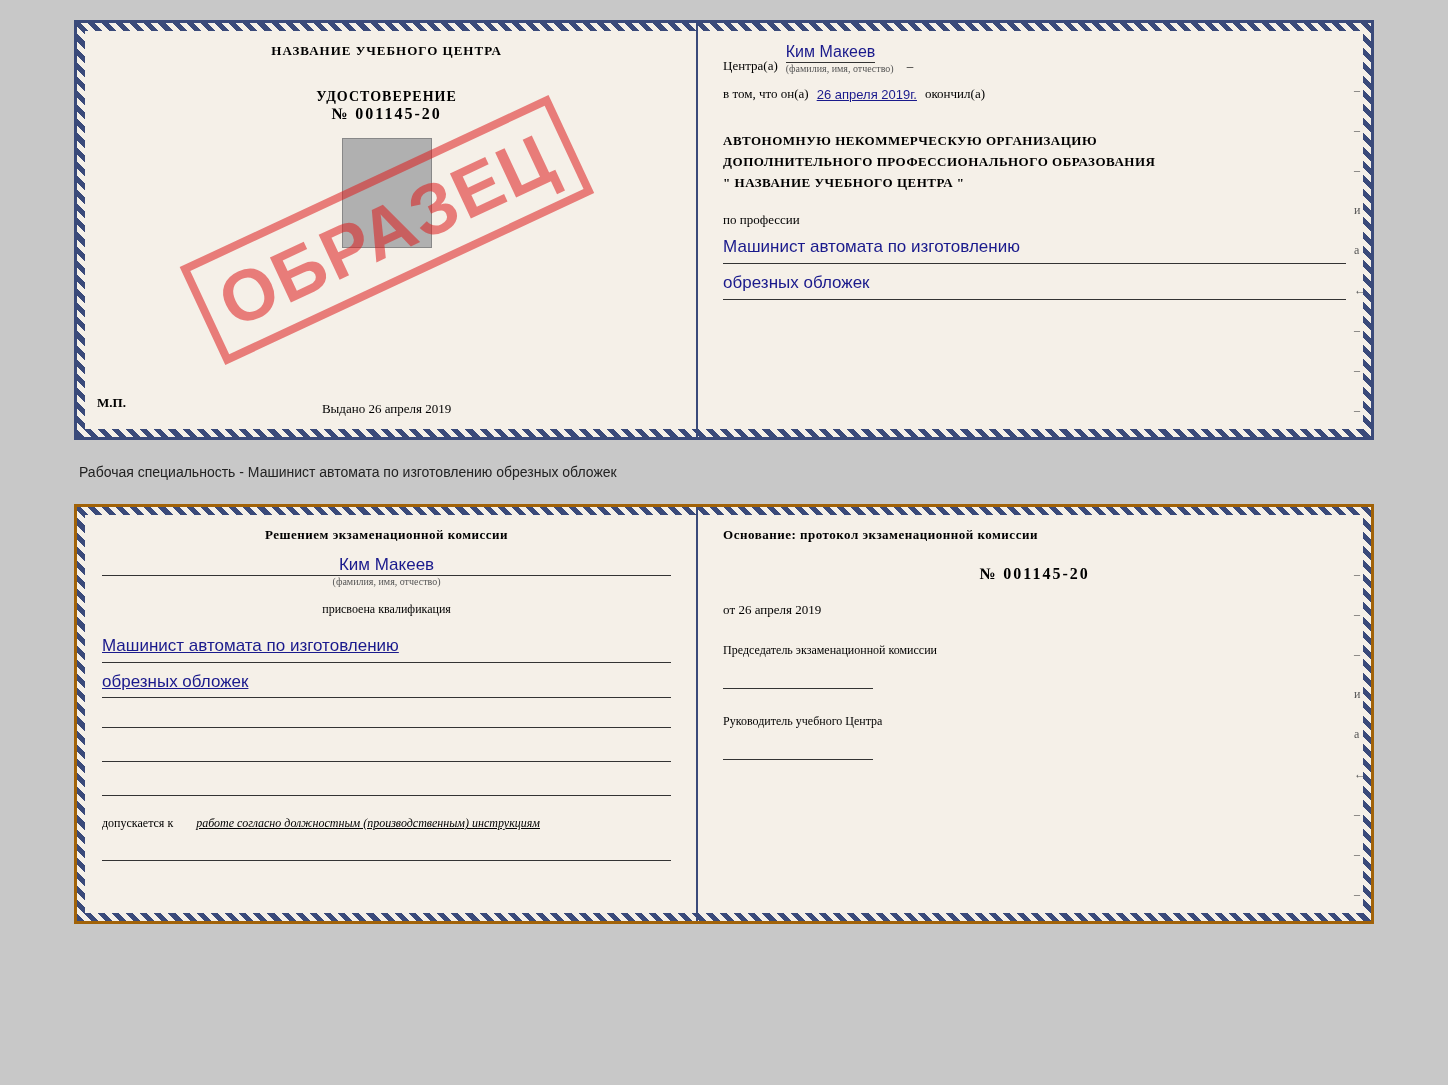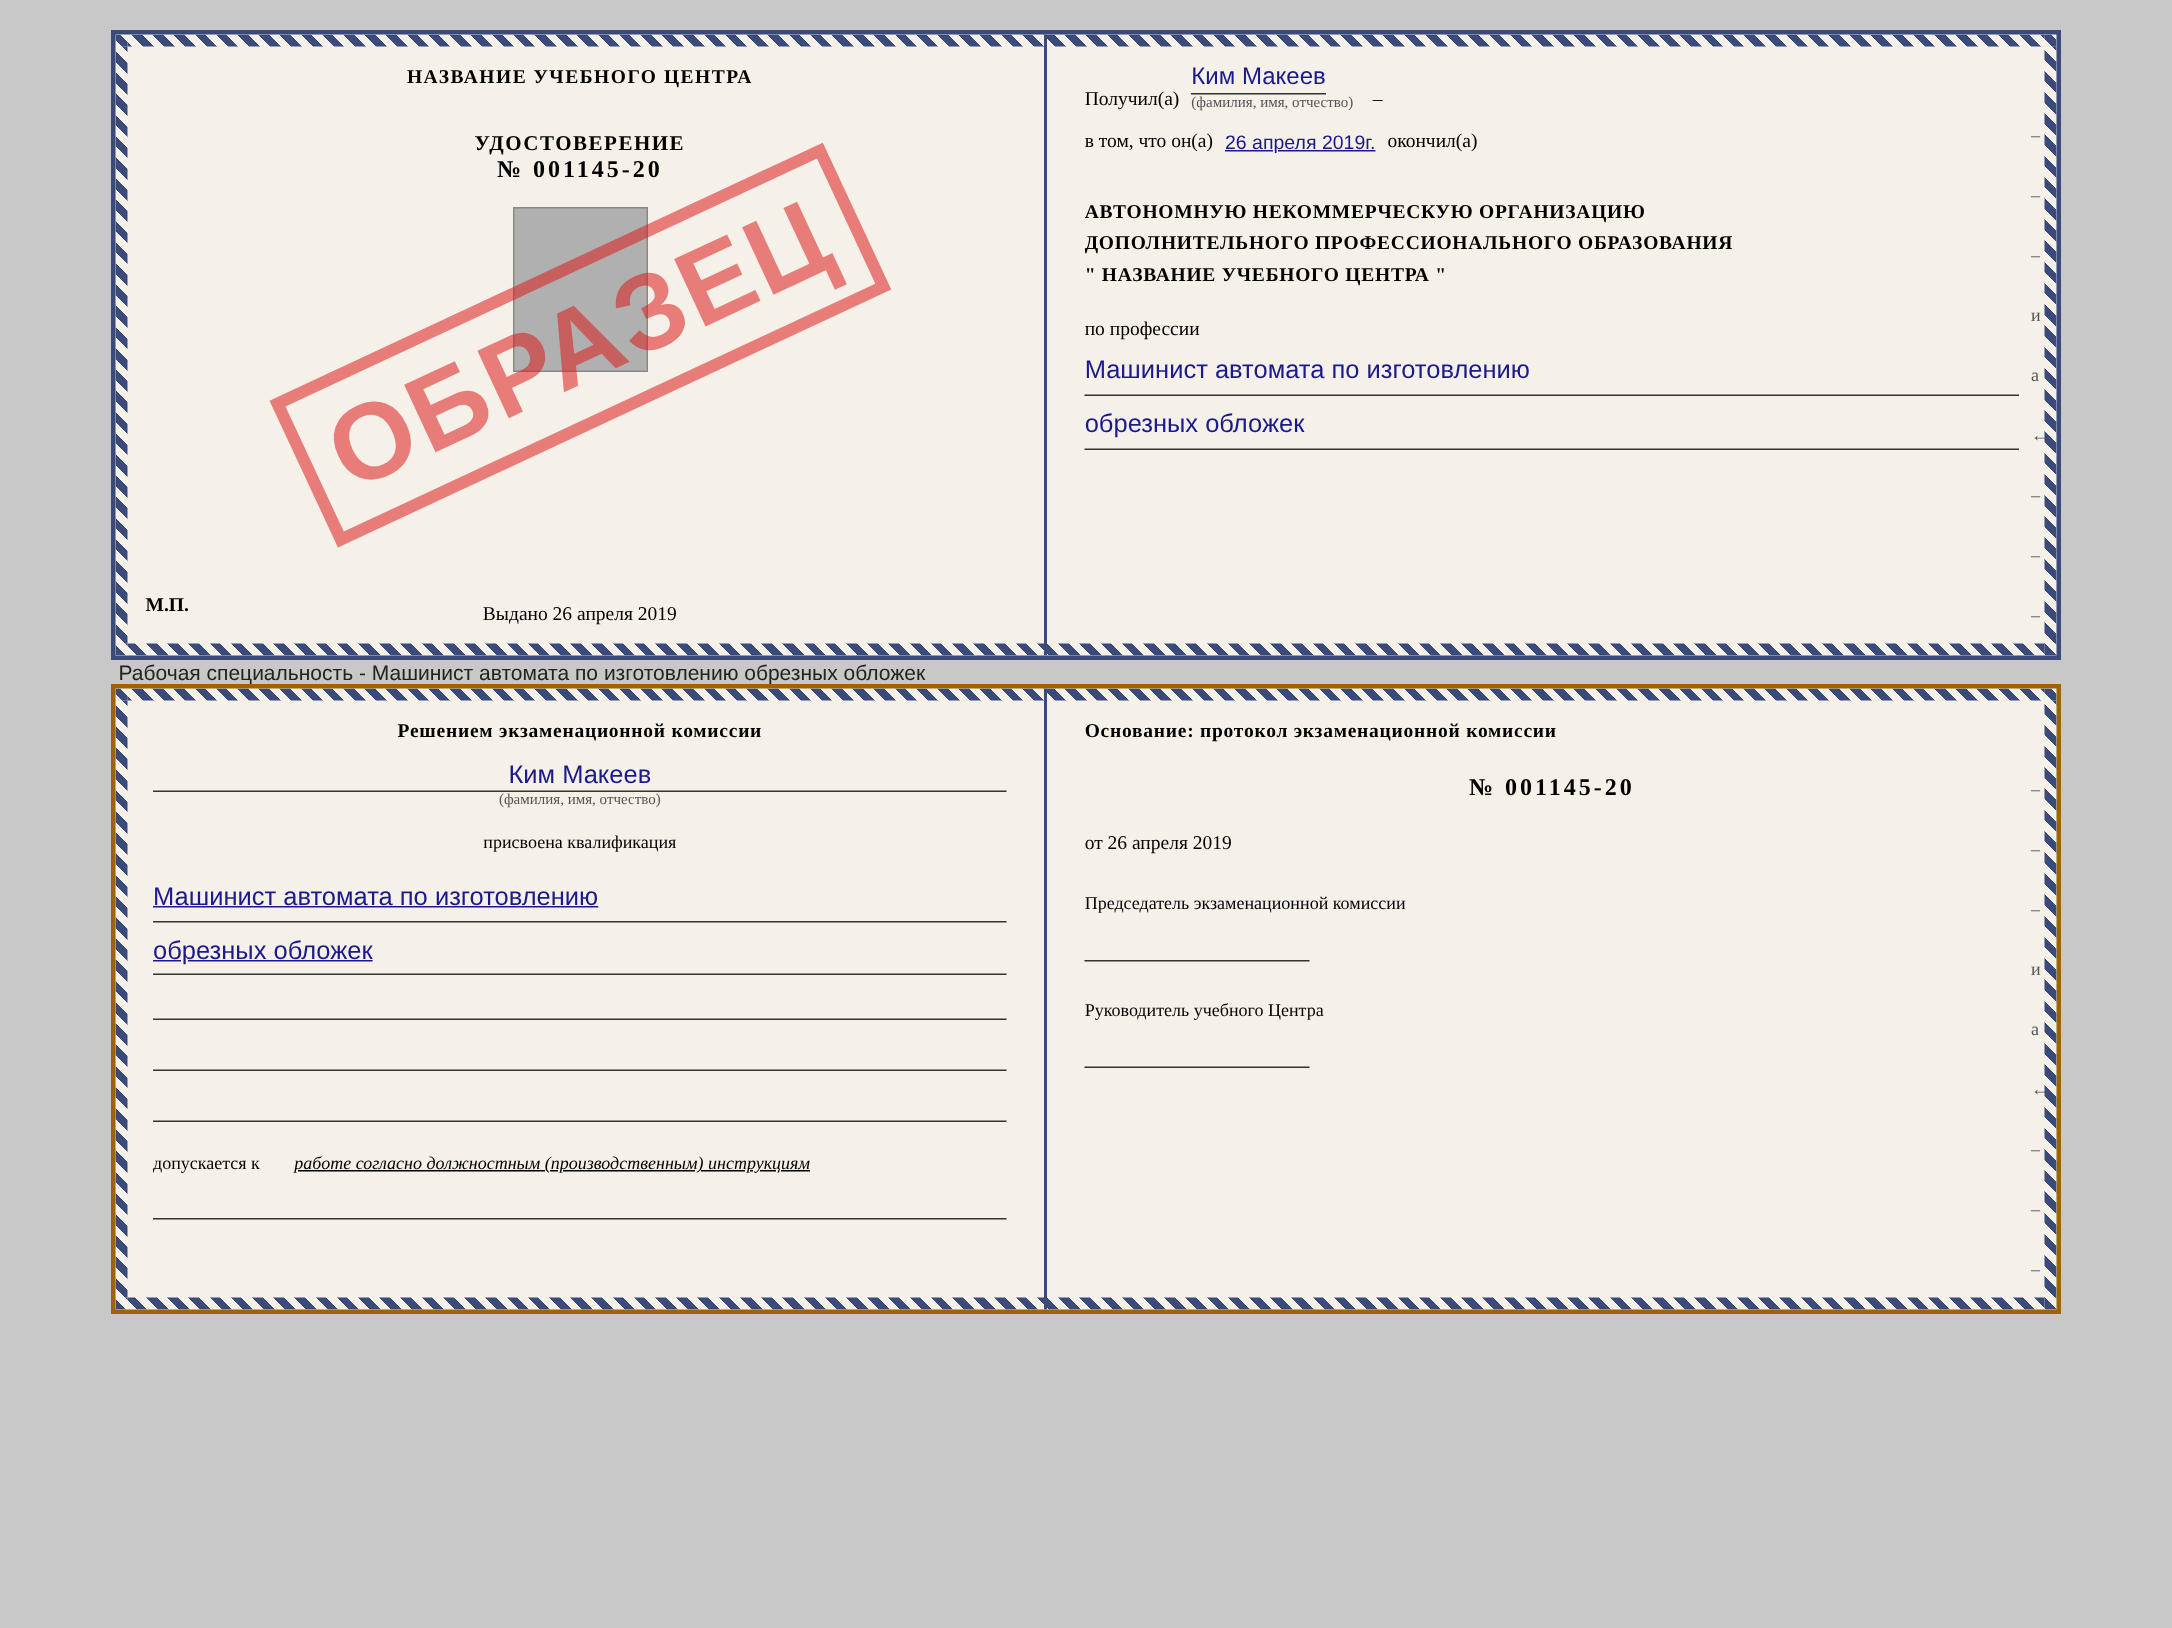--- a/index.html
+++ b/index.html
@@ -11,21 +11,21 @@
       display: flex;
       flex-direction: column;
       align-items: center;
       padding: 20px;
       gap: 16px;
     }
 
     .document-container {
       display: flex;
       flex-direction: column;
-      gap: 0;
+      gap: 24px;
       width: 1300px;
     }
 
     
     .diploma-top {
       display: flex;
       width: 100%;
       height: 420px;
       border: 3px solid #3a4a7a;
       background: #f5f0e8;
@@ -380,21 +380,21 @@
       </div>
 
       <div class="stamp-obrazets">ОБРАЗЕЦ</div>
 
       <div class="mp-label">М.П.</div>
     </div>
 
     <div class="diploma-right">
 
       <div class="recipient-line">
-        <span>Получил(а)</span>
+        <span>Центра(а)</span>
         <div>
           <span class="recipient-name">Ким Макеев</span>
           <div class="fio-hint">(фамилия, имя, отчество)</div>
         </div>
         <span style="margin-left:5px;">–</span>
       </div>
 
       <div class="date-line">
         <span>в том, что он(а)</span>
         <span class="handwritten-date">26 апреля 2019г.</span>

